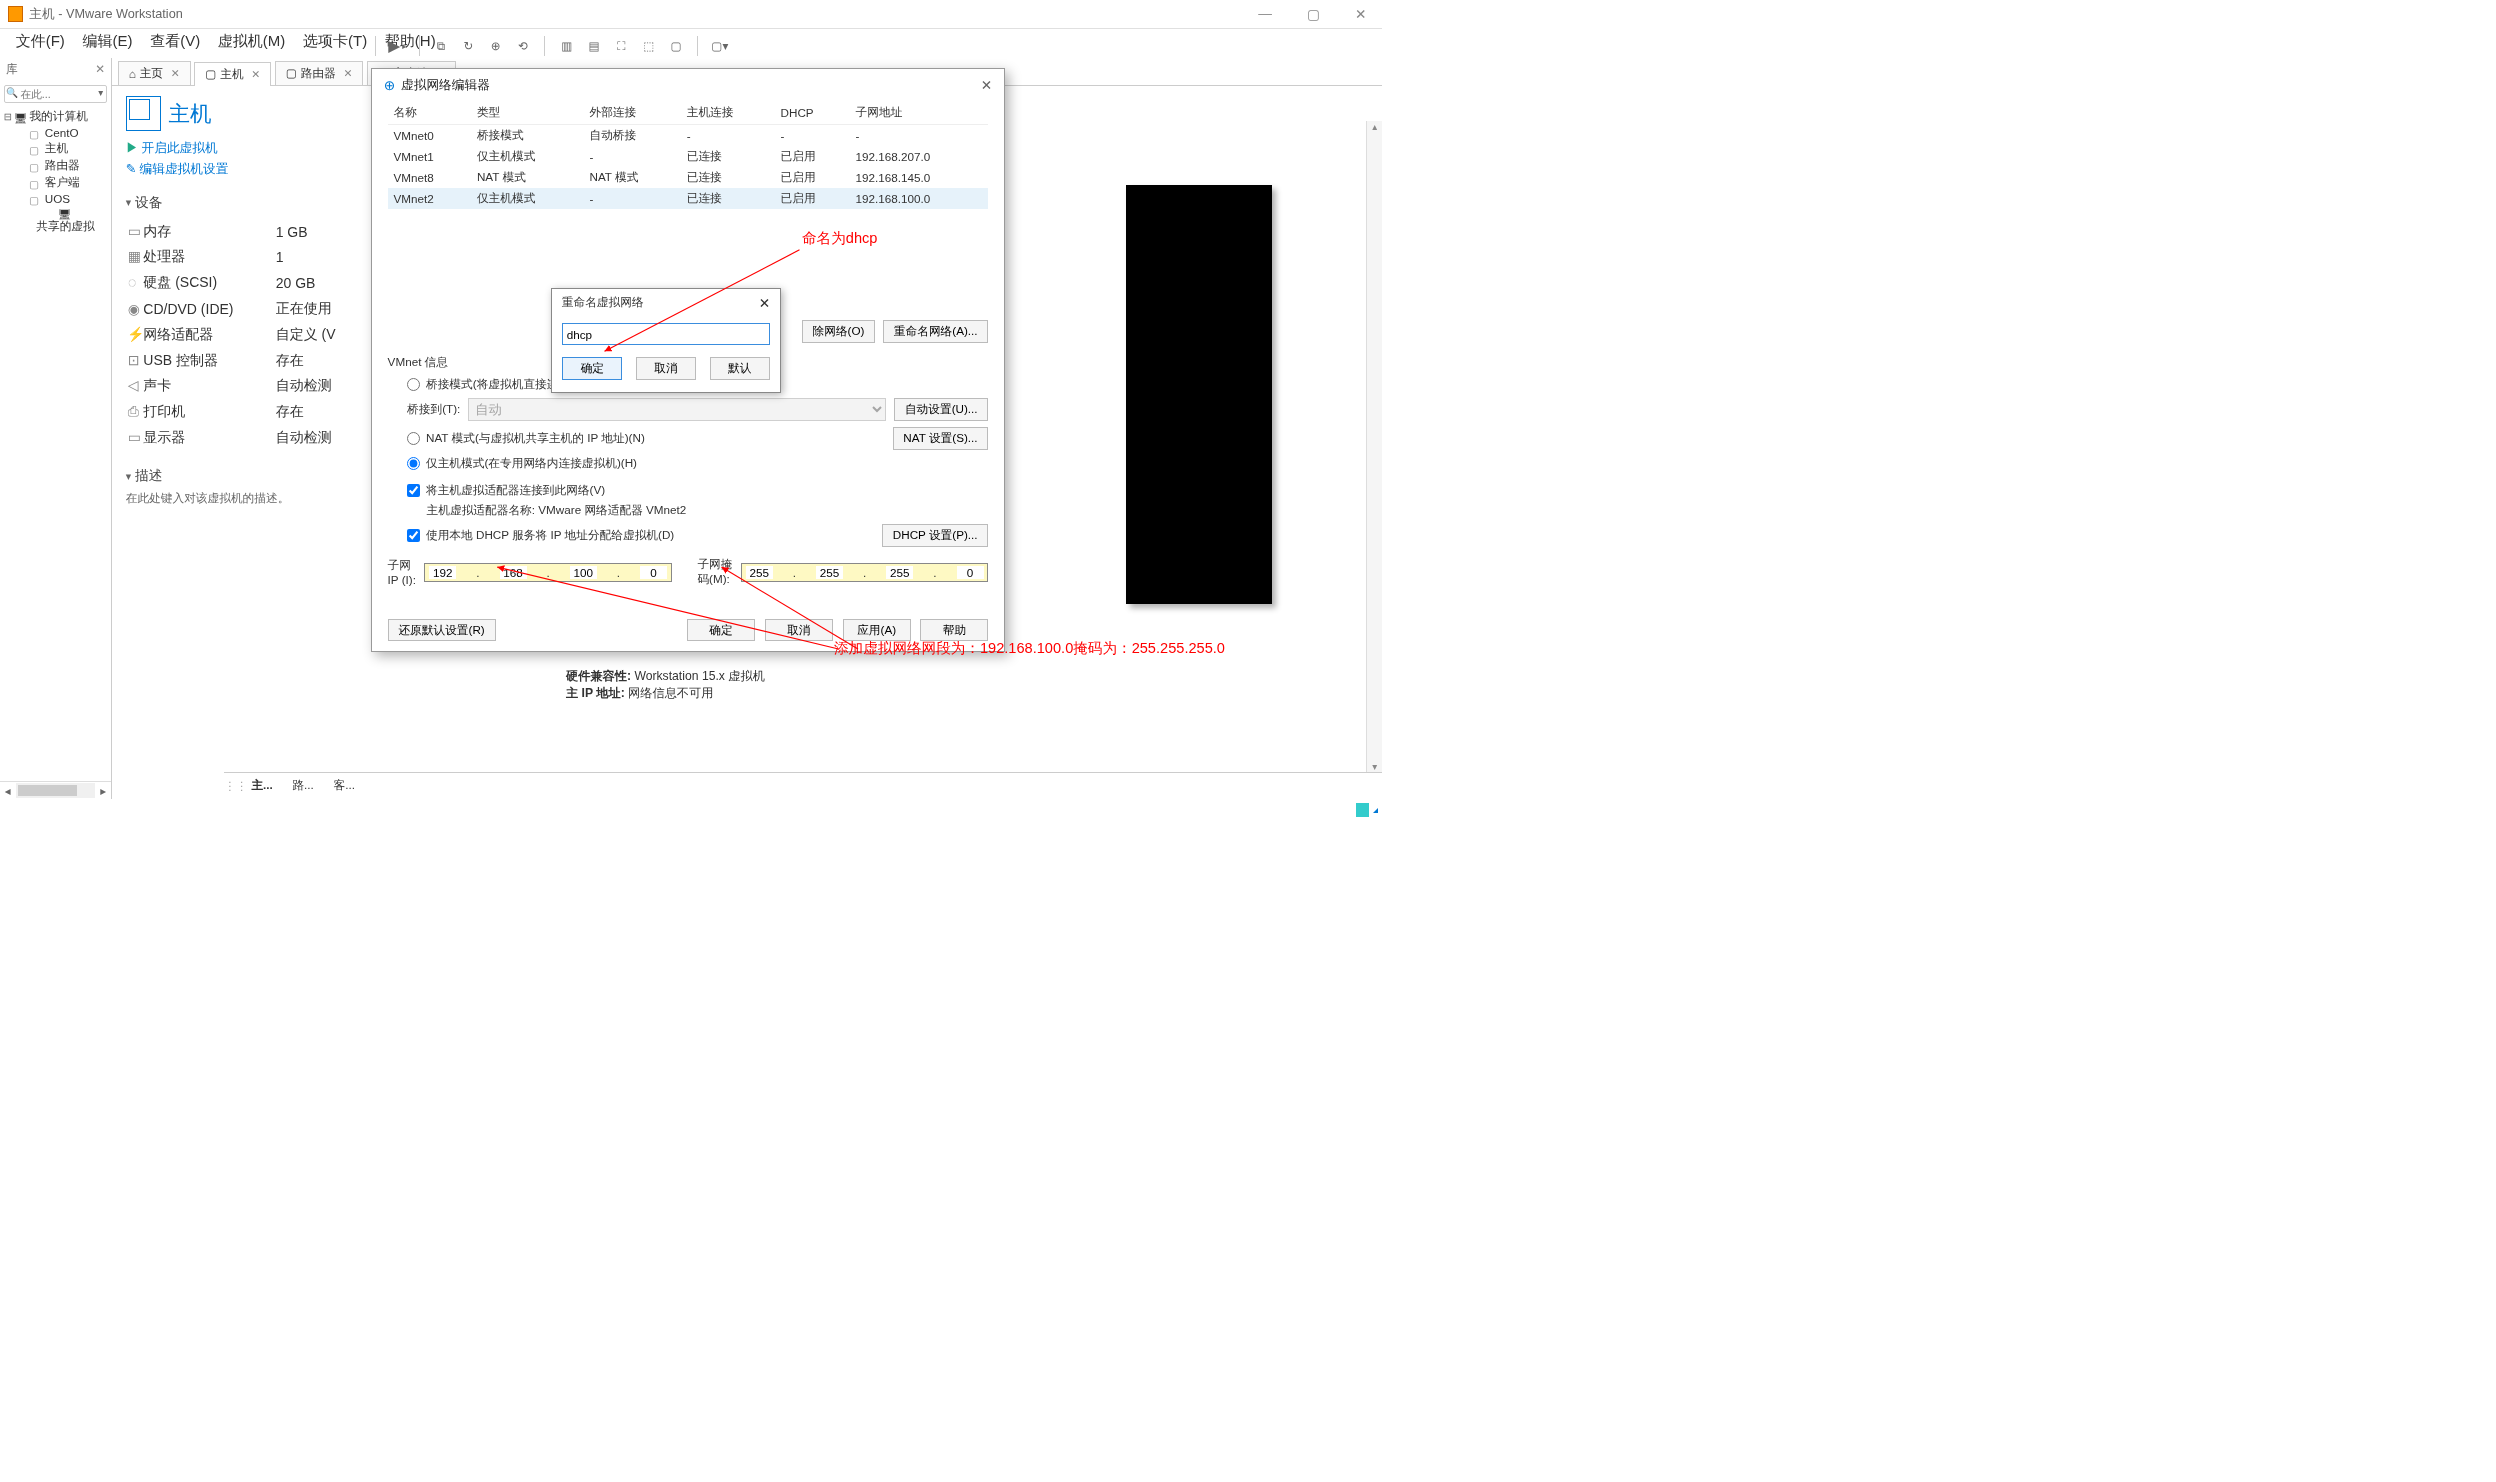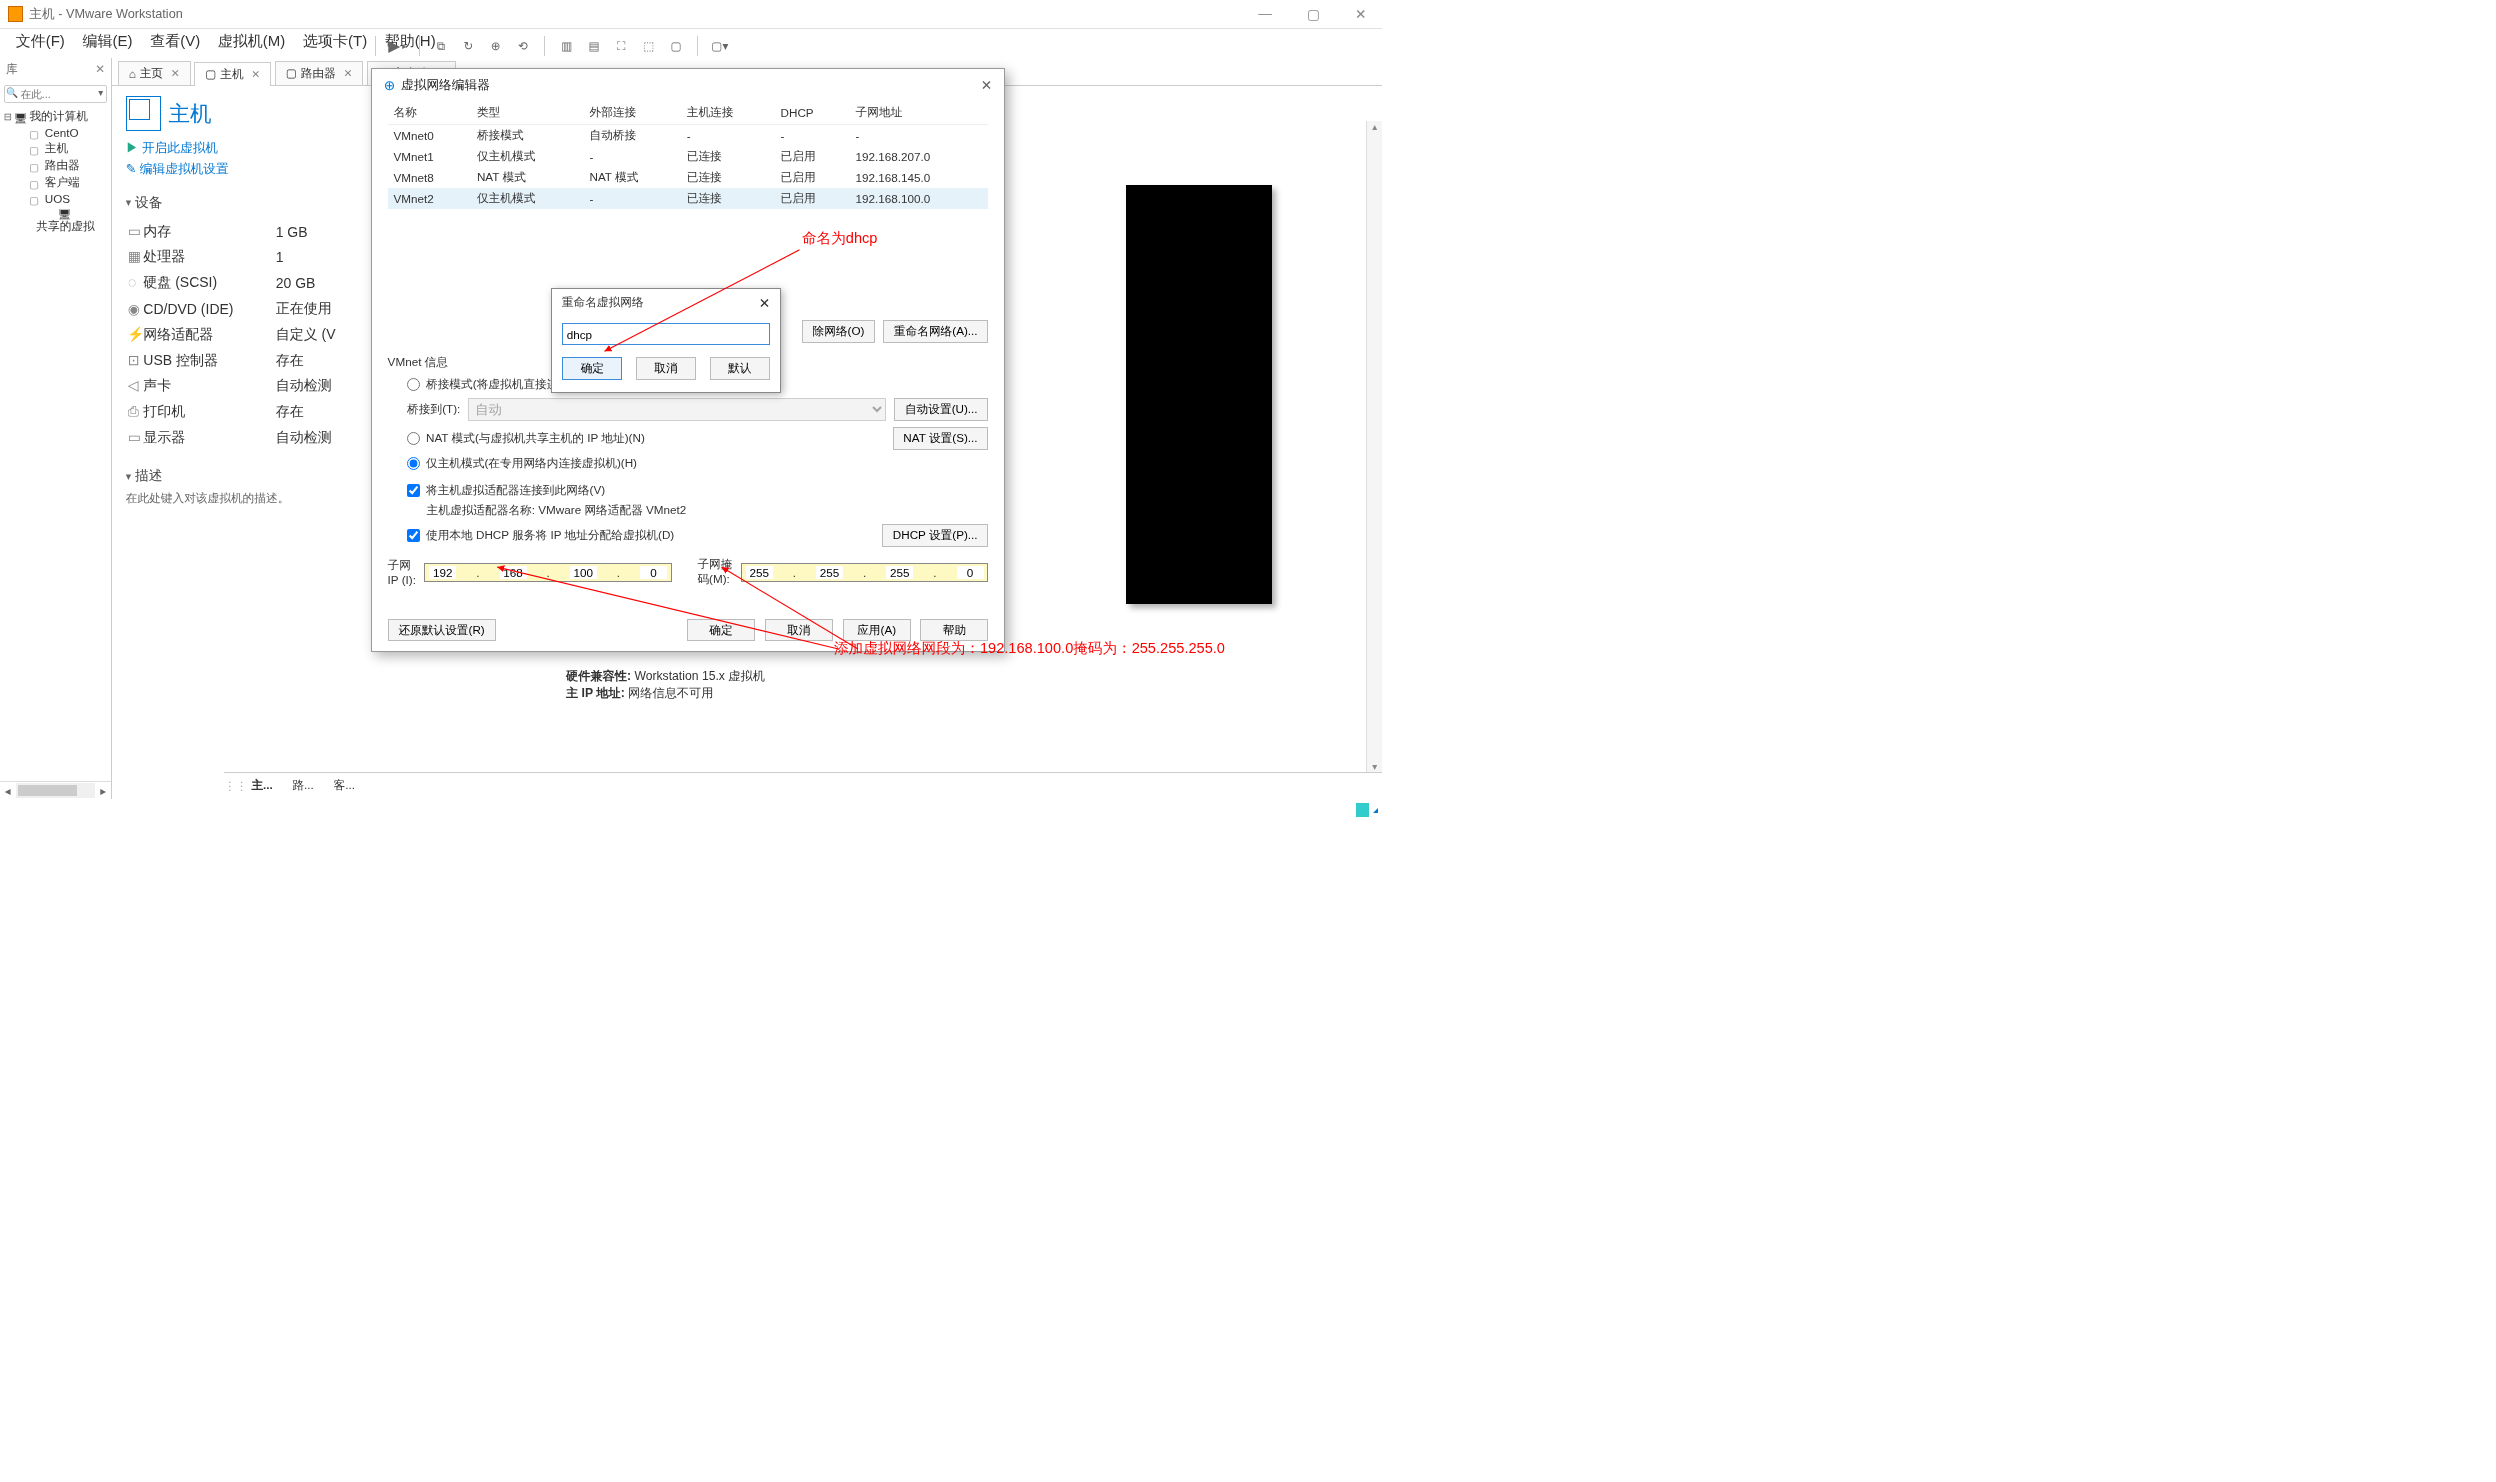--- a/index.html
+++ b/index.html
@@ -61,21 +61,21 @@
 .tab .close { color: #888; font-size: 10.7px; margin-left: 3.9px; }
 .tab .ticon2 { font-size: 11.7px; }
 
 
 .vm-panel { display: flex; height: 100%; }
 .vm-left { width: 332px; padding: 9.8px 13.7px; }
 .vm-title-row { display: flex; align-items: center; margin-bottom: 9.8px; }
 .vm-title-row .big-icon { width: 35px; height: 35px; border: 1px solid #0078d4; margin-right: 7.8px; position: relative; }
 .vm-title-row .big-icon::before { content: ""; position: absolute; width: 19.5px; height: 19.5px; border: 1px solid #0078d4; top: 2px; left: 2px; background: #fff; }
 .vm-title-row .vm-name { font-size: 21.5px; color: #0078d4; }
-.vm-actions a { display: block; color: #0078d4; font-size: 12.7px; margin: 3.9px 0; text-decoration: none; }
+.vm-actions a { display: block; color: #0078d4; font-size: 12.7px; margin: 3.9px 0; text-decoration: none; font-family: Liberation Serif, serif; }
 .vm-actions a::before { content: "▶ "; color: #2a8; }
 .vm-actions a.edit::before { content: "✎ "; color: #0078d4; }
 
 .section-h { color: #444; font-size: 13.7px; margin: 15.6px 0 5.9px; display: flex; align-items: center; }
 .section-h::before { content: "▾"; color: #666; margin-right: 3.9px; font-size: 10.7px; }
 .dev-table { width: 100%; font-size: 14px; }
 .dev-table tr td { padding: 2.9px 0; }
 .dev-table td:first-child { width: 146px; color: #333; }
 .dev-table .dicon { display: inline-block; width: 15.6px; color: #888; }
 .desc-text { color: #666; font-size: 11.7px; margin-top: 3.9px; }

